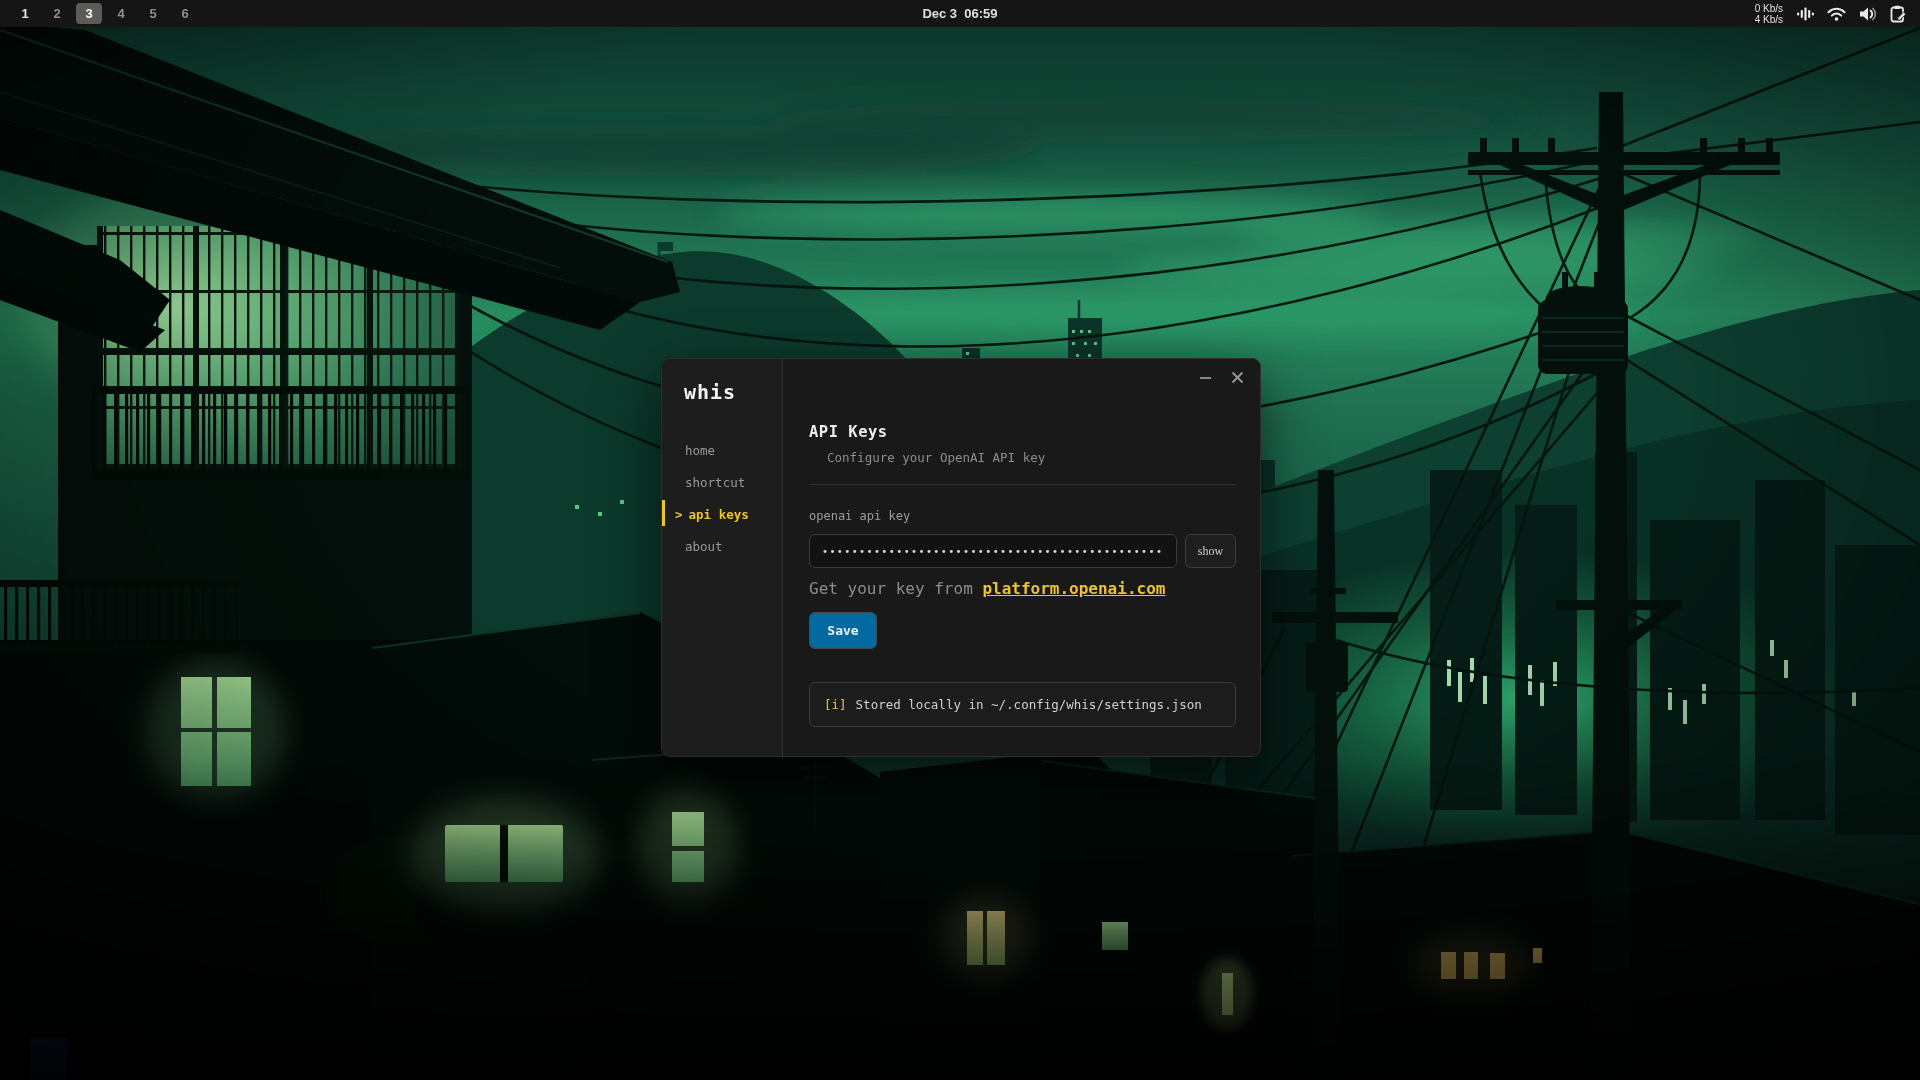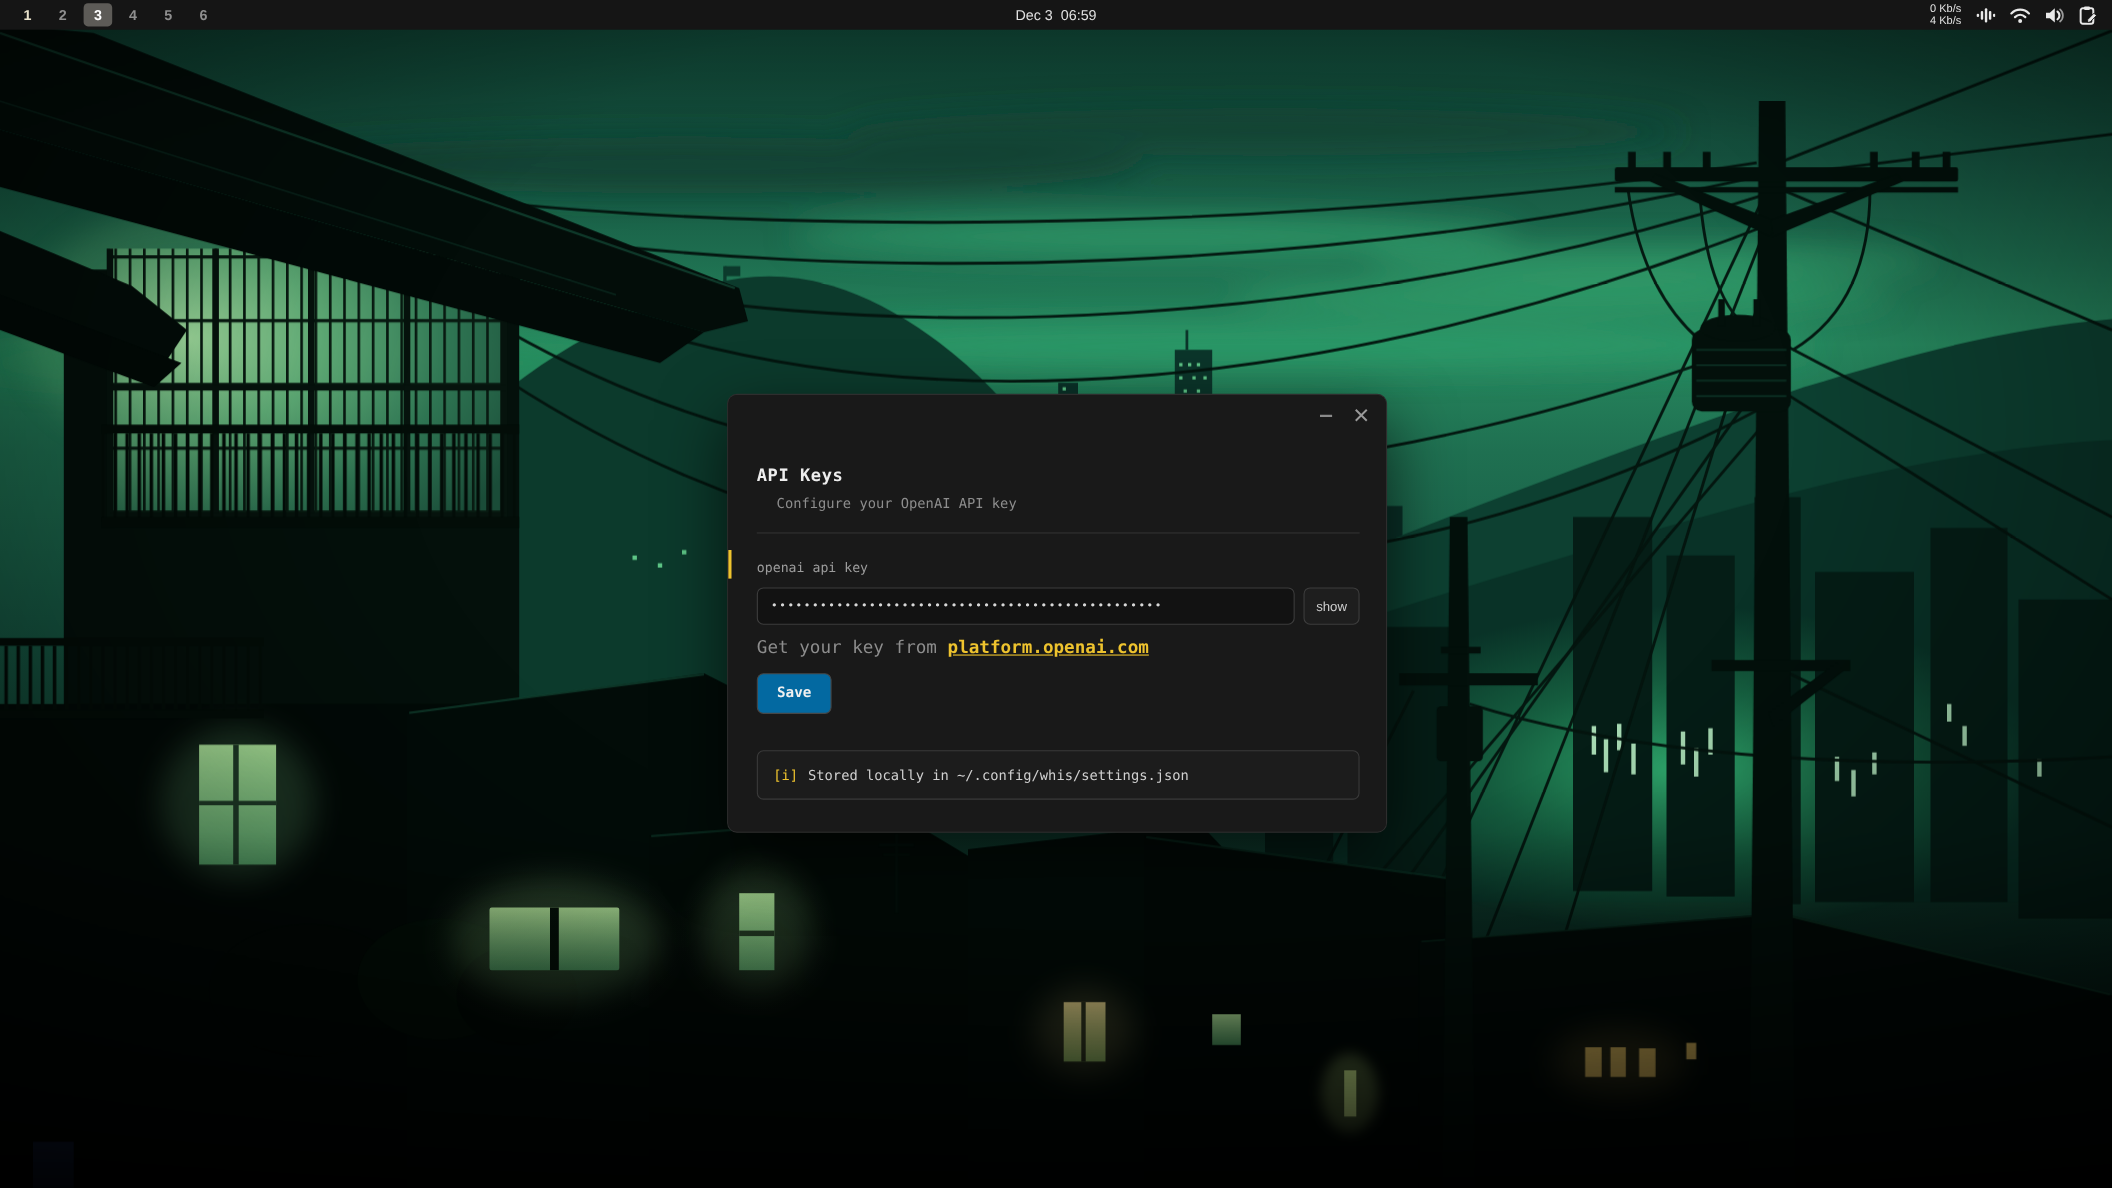--- a/index.html
+++ b/index.html
@@ -13,21 +13,21 @@
       radial-gradient(ellipse 1400px 900px at 52% 36%, rgba(0,0,0,0) 45%, rgba(0,0,0,.38) 82%, rgba(0,0,0,.62) 100%);}
 
   
   .topbar{position:absolute;top:0;left:0;right:0;height:27px;background:#151515;z-index:50;
     display:flex;align-items:center;font-family:"Liberation Sans",sans-serif;}
   .ws{display:flex;align-items:center;padding-left:9px;}
   .ws-item{min-width:26px;height:21px;margin:0 3px;border-radius:4px;display:flex;align-items:center;justify-content:center;
     font-size:13px;font-weight:bold;color:#8f8f8f;cursor:pointer;}
   .ws-item.occupied{color:#e9e2cb;}
   .ws-item.active{background:#5d5b57;color:#ffffff;}
-  .clock{position:absolute;left:50%;transform:translateX(-50%);font-size:13px;color:#e0e0e0;white-space:pre;}
+  .clock{position:absolute;left:50%;transform:translateX(-50%);font-size:13px;color:#e0e0e0;white-space:pre;font-weight:bold;}
   .tray{margin-left:auto;display:flex;align-items:center;gap:13px;padding-right:13px;}
   .net{font-size:10px;line-height:11px;color:#e3e3e3;text-align:right;}
   .tray svg{display:block;}
 
   
   .win{position:absolute;left:661px;top:358px;width:598px;height:397px;z-index:10;
     background:#191919;border:1px solid #2e2e2e;border-radius:9px;box-shadow:0 22px 60px rgba(0,0,0,.65);
     font-family:"DejaVu Sans Mono","Liberation Mono",monospace;display:flex;overflow:hidden;}
   .accent-bar{position:absolute;left:0;top:141px;width:3px;height:26px;background:#eec32e;z-index:3;}
   .sidebar{width:120px;background:#1d1d1d;border-right:1px solid #333333;position:relative;flex:none;}
@@ -40,21 +40,21 @@
   .win-controls{position:absolute;top:11px;right:15px;display:flex;gap:17px;z-index:4;}
   .win-controls span{width:15px;height:15px;display:flex;align-items:center;justify-content:center;cursor:pointer;}
   .heading{position:absolute;top:64px;left:26px;font-size:15.5px;font-weight:bold;color:#ededed;letter-spacing:.5px;}
   .subheading{position:absolute;top:91px;left:44px;font-size:12.5px;color:#8d8d8d;}
   .divider{position:absolute;top:125px;left:26px;right:24px;height:1px;background:#323232;}
   .field-label{position:absolute;top:150px;left:26px;font-size:12px;color:#9c9c9c;}
   .input-row{position:absolute;top:175px;left:26px;right:24px;height:34px;display:flex;gap:8px;}
   .key-input{flex:1;min-width:0;height:34px;box-sizing:border-box;background:#121212;border:1px solid #3d3d3d;border-radius:6px;
     color:#d8d8d8;font-family:inherit;font-size:10px;letter-spacing:1.4px;padding:0 12px;outline:none;overflow:hidden;}
   .show-btn{width:51px;height:34px;box-sizing:border-box;background:#1e1e1e;border:1px solid #3d3d3d;border-radius:6px;
-    color:#cfcfcf;font-family:Liberation Sans, sans-serif;font-size:12px;cursor:pointer;}
+    color:#cfcfcf;font-family:Liberation Serif, serif;font-size:12px;cursor:pointer;}
   .help{position:absolute;top:220px;left:26px;font-size:16px;color:#8d8d8d;}
   .help a{color:#eec32e;font-weight:bold;text-decoration:underline;cursor:pointer;}
   .save-btn{position:absolute;top:253px;left:26px;width:68px;height:37px;box-sizing:border-box;background:#0369a1;
     border:1px solid #474747;border-radius:6px;color:#f0f0f0;font-family:inherit;font-size:13px;font-weight:bold;cursor:pointer;}
   .info-box{position:absolute;top:323px;left:26px;right:24px;height:45px;box-sizing:border-box;background:#1c1c1c;
     border:1px solid #3a3a3a;border-radius:6px;display:flex;align-items:center;padding:0 14px;gap:9px;font-size:12.5px;}
   .info-bracket{color:#eec32e;}
   .info-text{color:#d0d0d0;}
 </style>
 </head>
@@ -381,20 +381,38 @@
           <rect x="4.5" y="0.8" width="5.5" height="3.2" rx="1" fill="#e8e8e8"></rect>
           <path d="M8,12.7 L13.6,7 L15.8,9.2 L10.2,14.9 L7.6,15.4 Z" fill="#e8e8e8" stroke="#151515" stroke-width="0.8"></path>
         </svg>
       </span>
     </div>
   </div>
 
   <div class="win">
     <div class="accent-bar"></div>
 
+    <div class="sidebar">
+      <div class="app-title">whis</div>
+      <div class="nav">
+        <div class="nav-item">
+          <span>home</span>
+        </div>
+        <div class="nav-item">
+          <span>shortcut</span>
+        </div>
+        <div class="nav-item active">
+          <span class="prefix">&gt;</span>
+          <span>api keys</span>
+        </div>
+        <div class="nav-item">
+          <span>about</span>
+        </div>
+      </div>
+    </div>
 
     <div class="main">
       <div class="win-controls">
         <span>
           <svg width="13" height="13" viewBox="0 0 13 13">
               <line x1="1" y1="7" x2="12" y2="7" stroke="#8a8a8a" stroke-width="2"></line>
             </svg>
         </span>
         <span>
           <svg width="13" height="13" viewBox="0 0 13 13">

